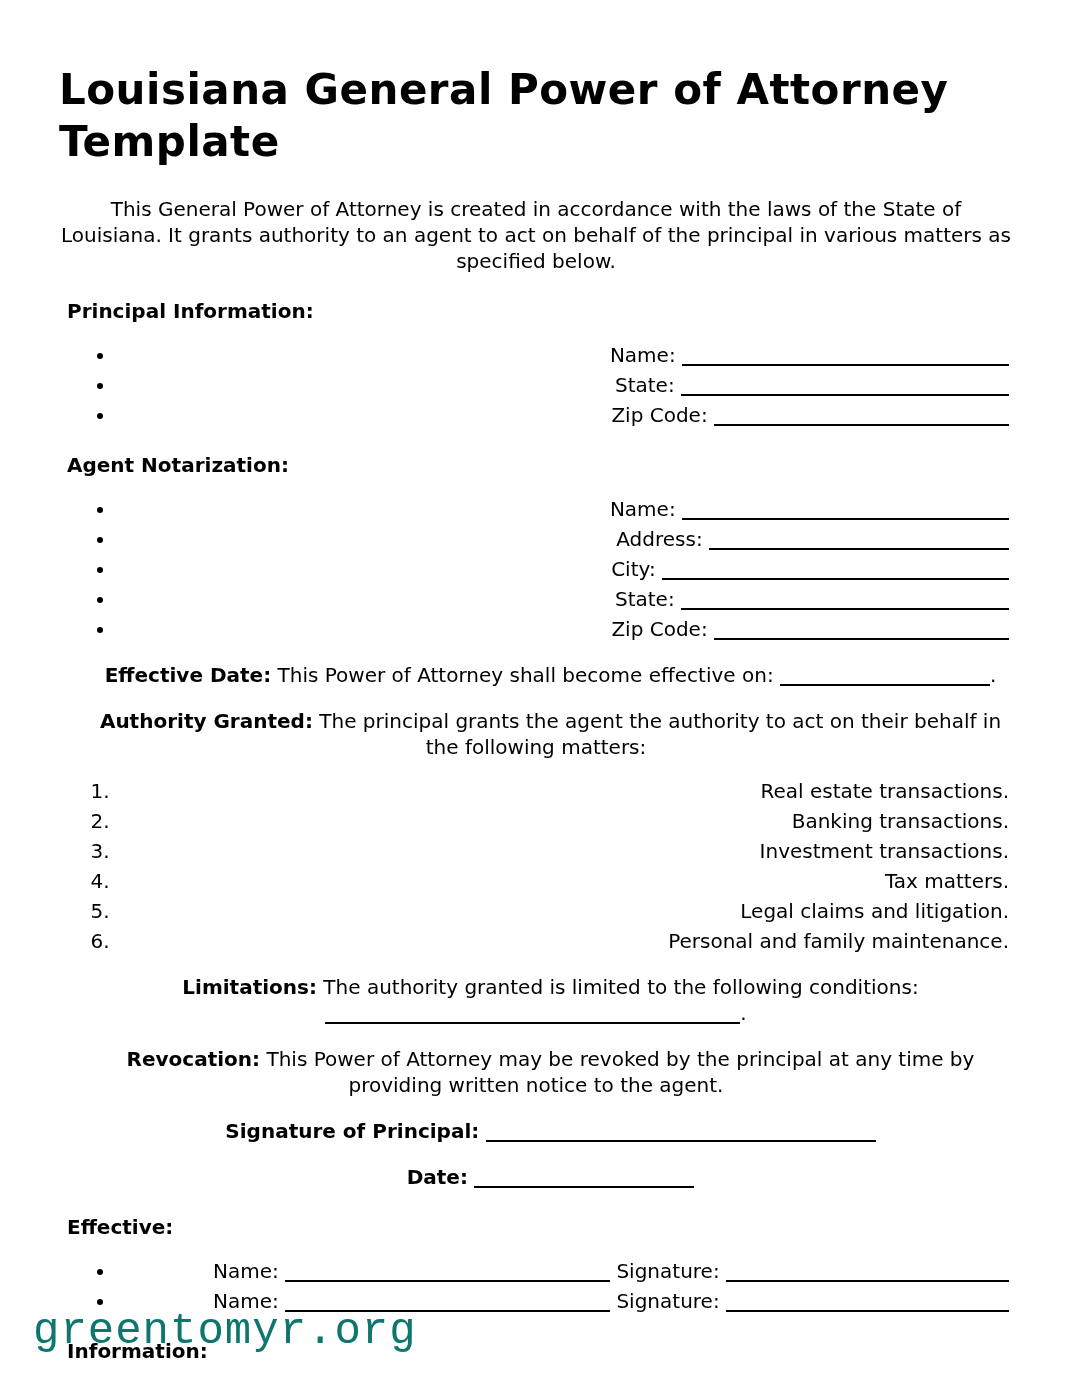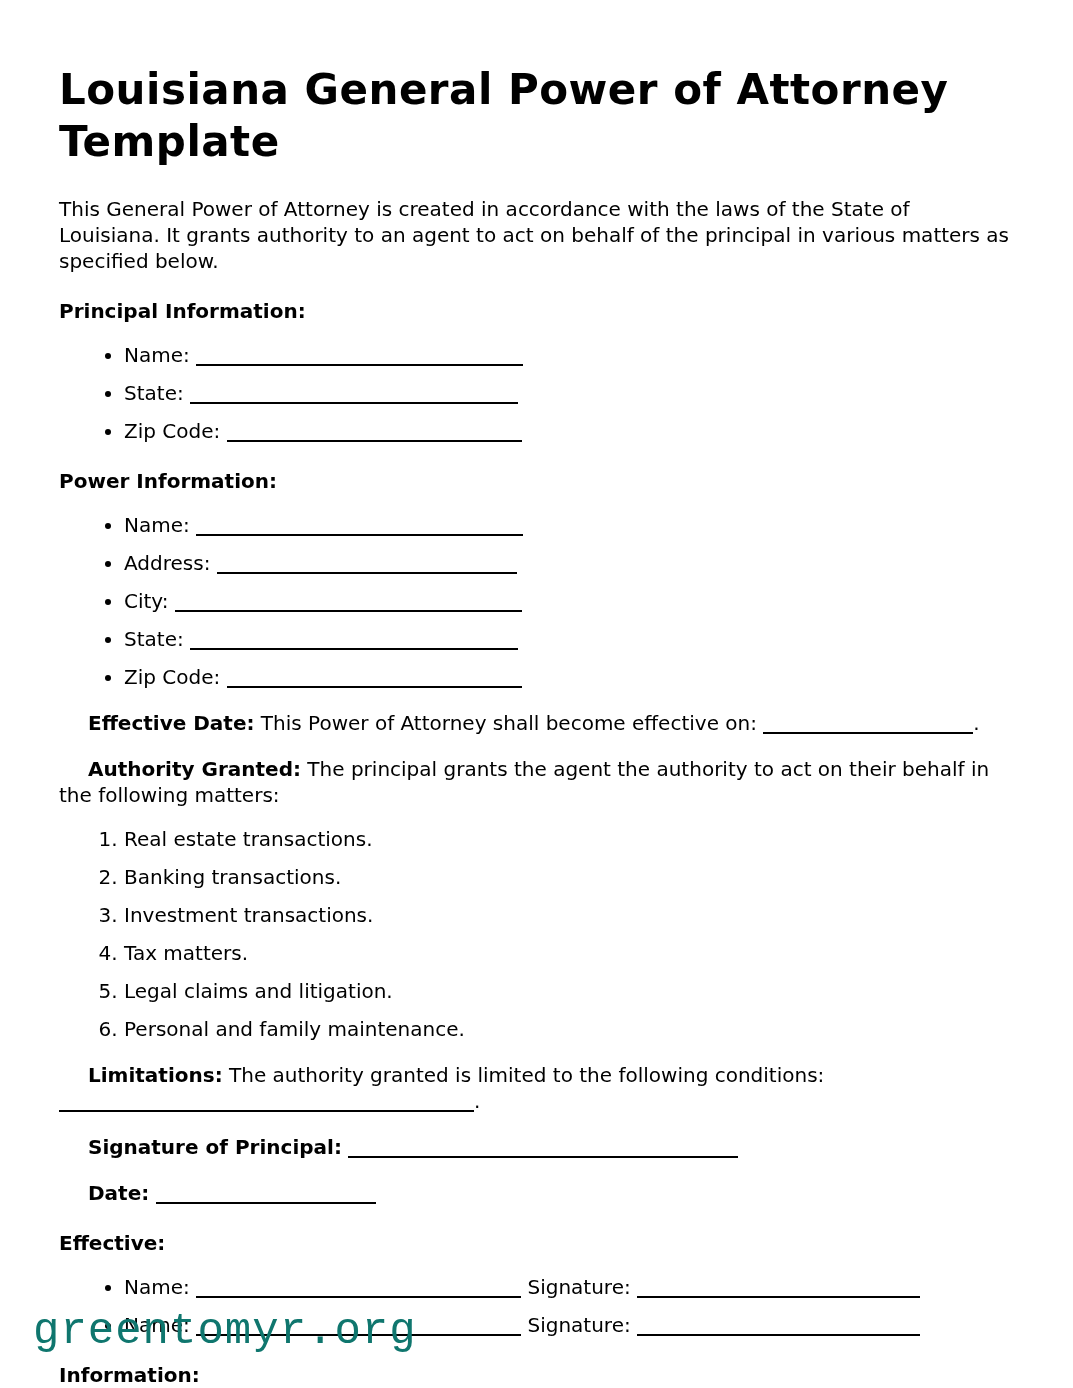--- a/index.html
+++ b/index.html
@@ -16,29 +16,29 @@
     color: #000000;
     overflow: hidden;
   }
   h1.doc-title {
     font-size: 42px;
     line-height: 52px;
     font-weight: bold;
     margin: 0 0 28px 0;
     letter-spacing: 0.5px;
   }
-  p { margin: 20px 0 0 0; }
+  p { margin: 20px 0 0 0; text-align: center; }
   h2.section-heading {
     font-size: 20px;
     line-height: 26px;
     font-weight: bold;
-    margin: 24px 0 0 0;
+    margin: 24px 0 0 8px;
   }
   ul.field-list, ol.matter-list { margin: 18px 0 0 0; padding: 0 0 0 53px; }
-  ul.field-list li, ol.matter-list li { margin: 12px; padding: 0; }
+  ul.field-list li, ol.matter-list li { margin: 4px; padding: 0; text-align: right; }
   .lbl-bold { font-weight: bold; margin-left: 29px; }
   .blank {
     display: inline-block;
     height: 2px;
     border-bottom: 2px solid #000000;
     vertical-align: -4px;
   }
   .wm {
     position: absolute;
     left: 33px;
@@ -69,21 +69,21 @@
     <li>
       <span>State:</span>
       <span class="blank" style="width:328px"></span>
     </li>
     <li>
       <span>Zip Code:</span>
       <span class="blank" style="width:295px"></span>
     </li>
   </ul>
 
-  <h2 class="section-heading">Power Information:</h2>
+  <h2 class="section-heading">Agent Notarization:</h2>
   <ul class="field-list">
     <li>
       <span>Name:</span>
       <span class="blank" style="width:327px"></span>
     </li>
     <li>
       <span>Address:</span>
       <span class="blank" style="width:300px"></span>
     </li>
     <li>
@@ -118,20 +118,24 @@
     <li>Legal claims and litigation.</li>
     <li>Personal and family maintenance.</li>
   </ol>
 
   <p>
     <span class="lbl-bold">Limitations:</span>
     <span>The authority granted is limited to the following conditions:</span>
     <span class="blank" style="width:415px"></span><span>.</span>
   </p>
 
+  <p>
+    <span class="lbl-bold">Revocation:</span>
+    <span>This Power of Attorney may be revoked by the principal at any time by providing written notice to the agent.</span>
+  </p>
 
   <p>
     <span class="lbl-bold">Signature of Principal:</span>
     <span class="blank" style="width:390px"></span>
   </p>
 
   <p>
     <span class="lbl-bold">Date:</span>
     <span class="blank" style="width:220px"></span>
   </p>

